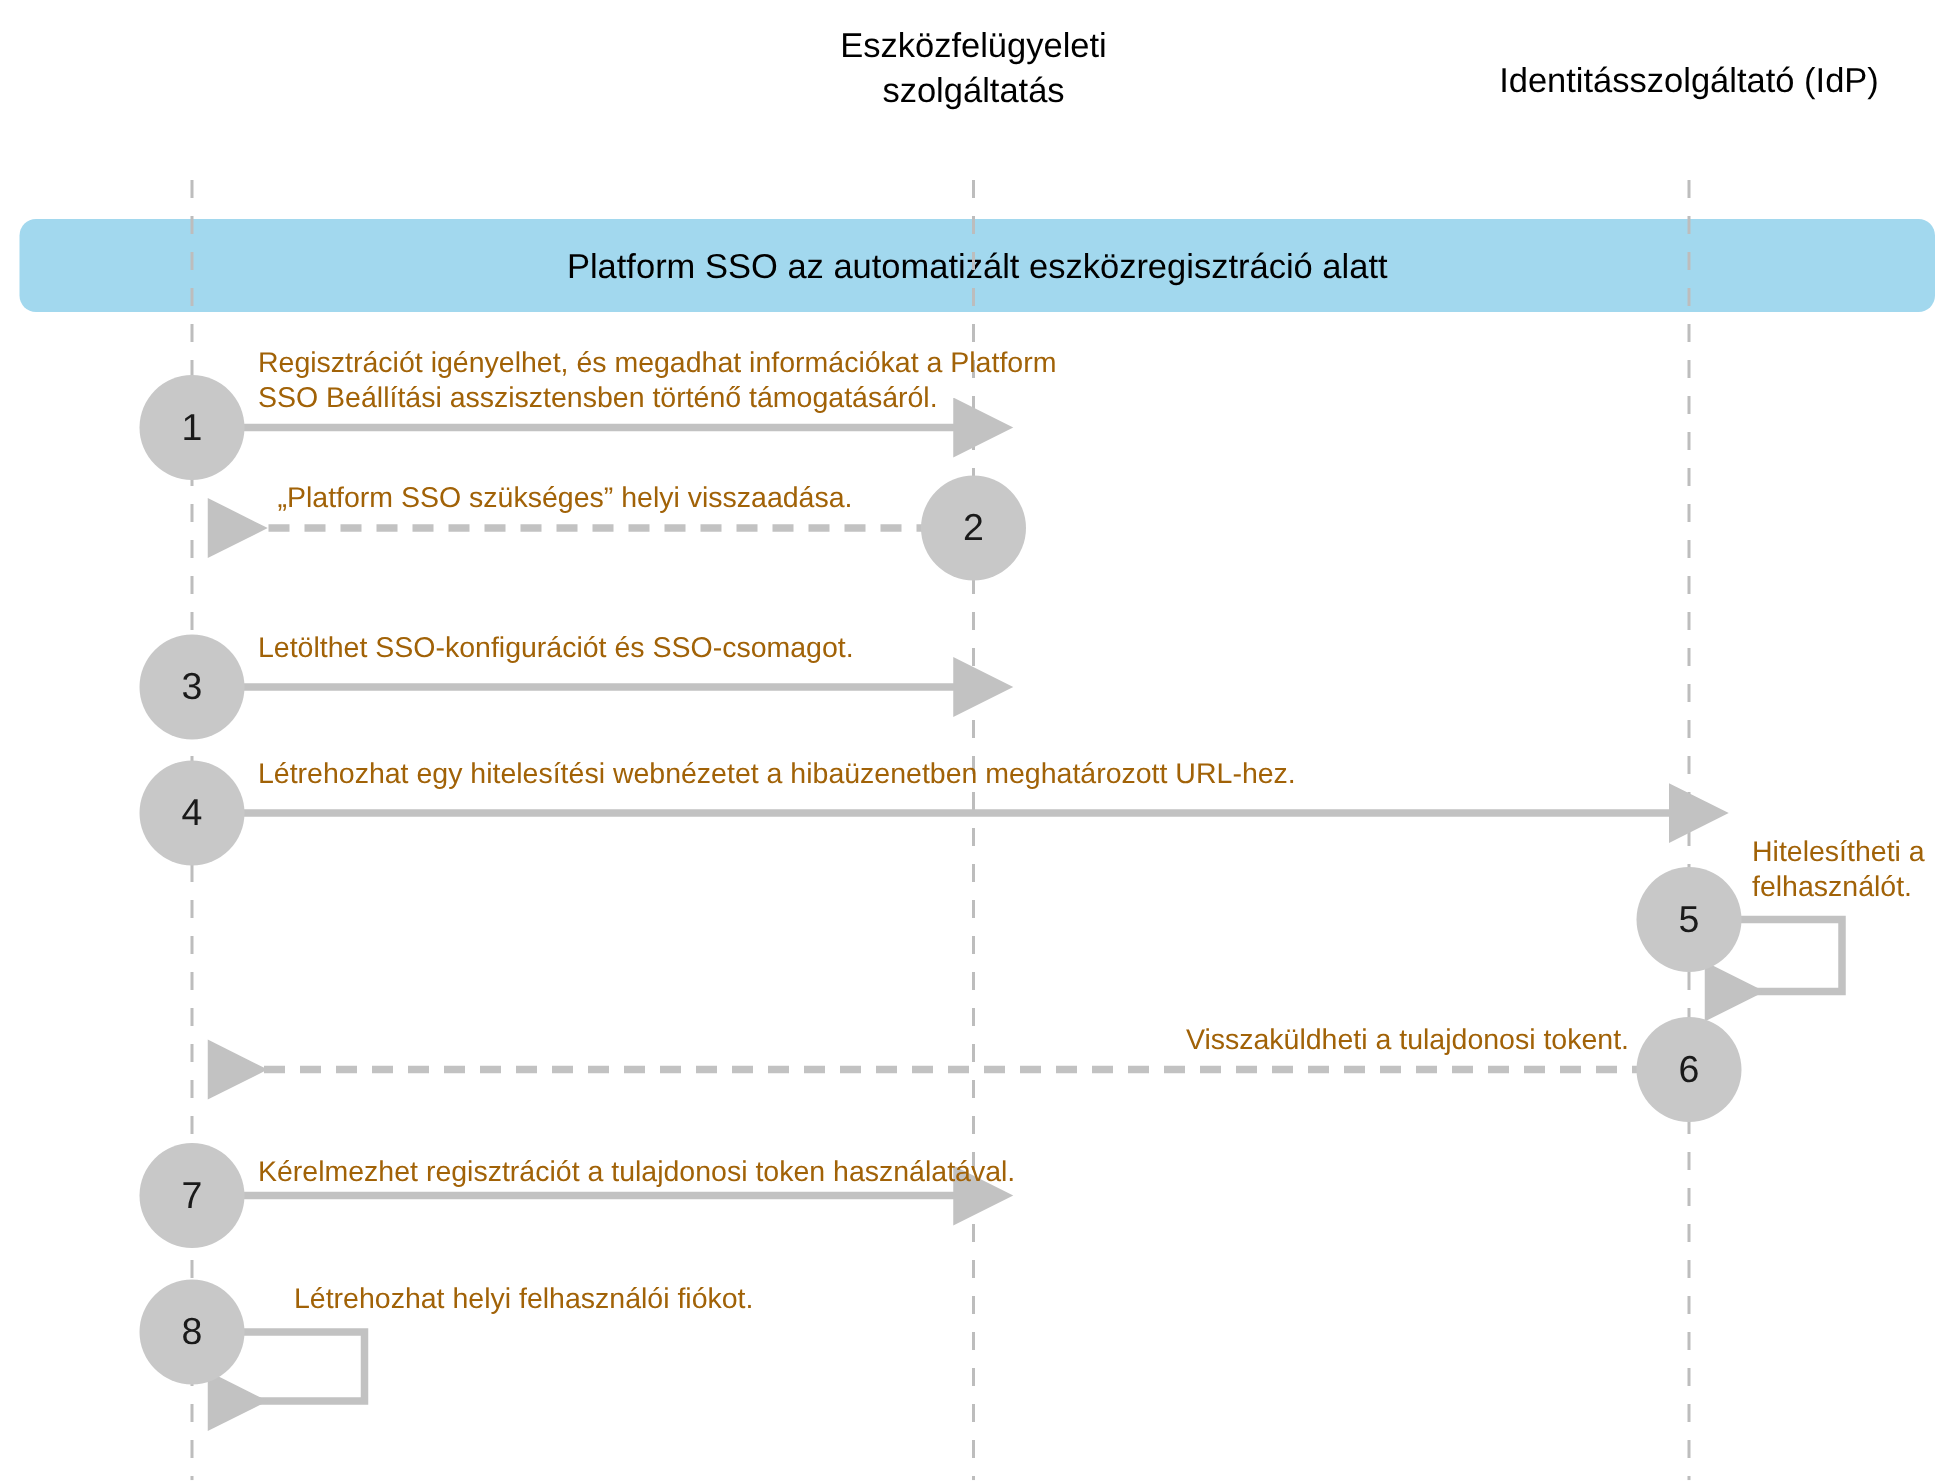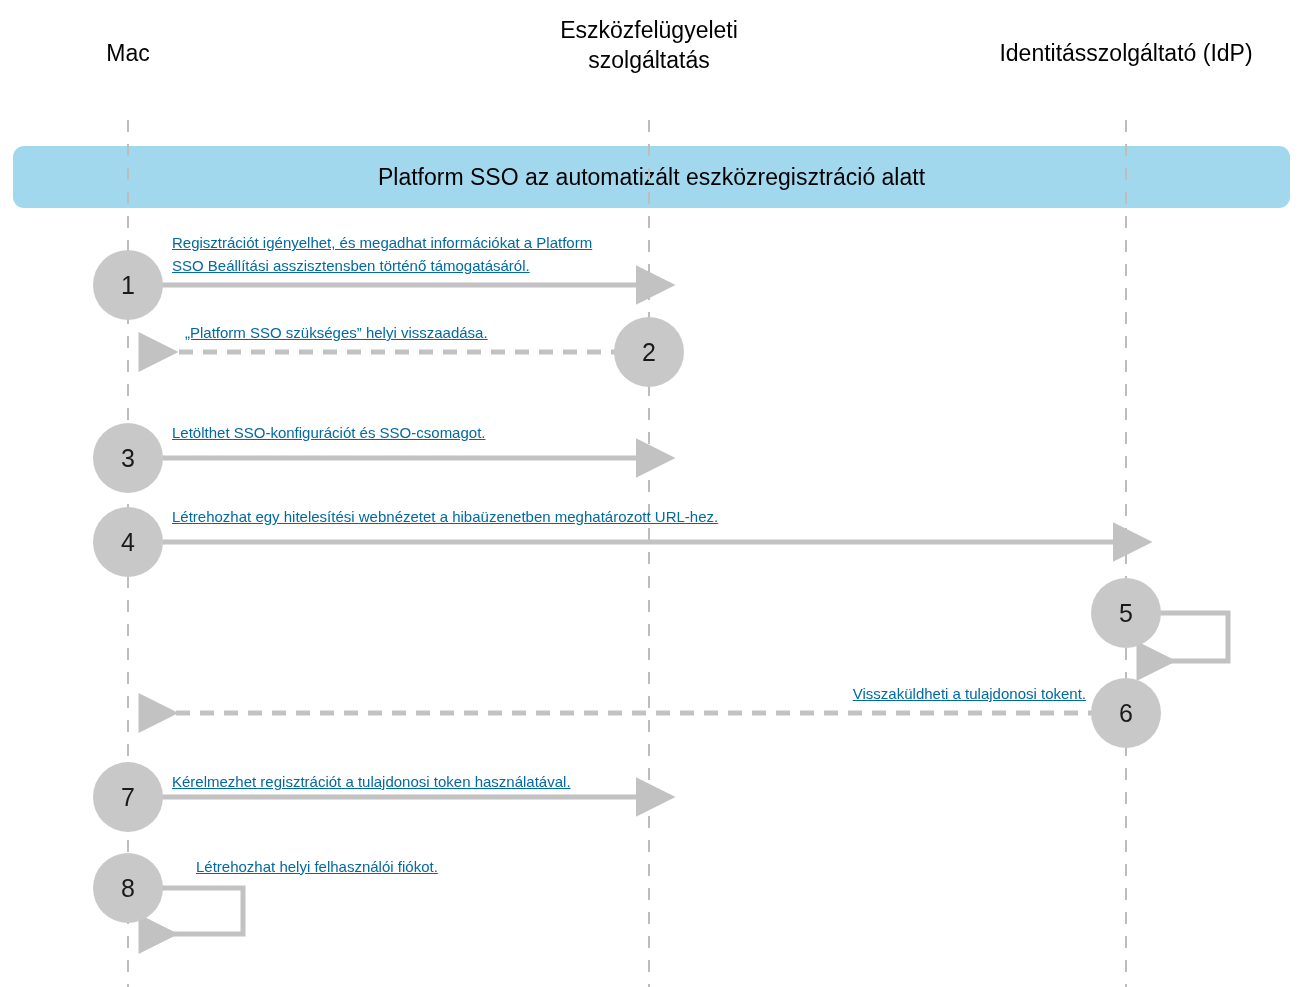--- a/index.html
+++ b/index.html
@@ -39,26 +39,25 @@
     display: flex;
     align-items: center;
     justify-content: center;
     border-radius: 11px;
     color: #000000;
     font-size: 23px;
     font-family: "Liberation Sans", sans-serif;
   }
   .msg-label {
     position: absolute;
-    font-size: 15px;
+    font-size: 19px;
     line-height: 23px;
-    color: #0369a1;
+    color: #a16207;
     font-family: "Liberation Sans", sans-serif;
     white-space: pre-line;
-    text-decoration: underline;
   }
   .msg-label.right {
     text-align: right;
   }
   .step-num {
     position: absolute;
     width: 70px;
     height: 70px;
     border-radius: 50%;
     background: #c8c8c8;
@@ -68,21 +67,20 @@
     font-size: 25px;
     color: #1a1a1a;
     font-family: "Liberation Sans", sans-serif;
   }
 </style>
 </head>
 <body>
 
 <div id="canvas">
 
-  <div class="hdr-label" style="left:28px; top:38px; width:200px;">Mac</div>
 
   <div class="hdr-label" style="left:489px; top:15px; width:320px;">Eszközfelügyeleti
 szolgáltatás</div>
 
   <div class="hdr-label" style="left:936px; top:38px; width:380px;">Identitásszolgáltató (IdP)</div>
 
   <div class="phase-banner" style="left:13px; top:146px; width:1277px; height:62px; background:#a2d8ee;">
     <span>Platform SSO az automatizált eszközregisztráció alatt</span>
   </div>
 
@@ -146,20 +144,22 @@
 
   <div class="msg-label" style="left:172px; top:231px; width:680px;">Regisztrációt igényelhet, és megadhat információkat a Platform
 SSO Beállítási asszisztensben történő támogatásáról.</div>
 
   <div class="msg-label" style="left:185px; top:321px; width:440px;">„Platform SSO szükséges” helyi visszaadása.</div>
 
   <div class="msg-label" style="left:172px; top:421px; width:520px;">Letölthet SSO-konfigurációt és SSO-csomagot.</div>
 
   <div class="msg-label" style="left:172px; top:505px; width:900px;">Létrehozhat egy hitelesítési webnézetet a hibaüzenetben meghatározott URL-hez.</div>
 
+  <div class="msg-label" style="left:1168px; top:557px; width:130px;">Hitelesítheti a
+felhasználót.</div>
 
   <div class="msg-label" style="left:172px; top:770px; width:680px;">Kérelmezhet regisztrációt a tulajdonosi token használatával.</div>
 
   <div class="msg-label right" style="left:606px; top:682px; width:480px;">Visszaküldheti a tulajdonosi tokent.</div>
 
   <div class="msg-label" style="left:172px; top:855px; width:600px;margin-left:24px;">Létrehozhat helyi felhasználói fiókot.</div>
 
 </div>
 
 </body></html>

